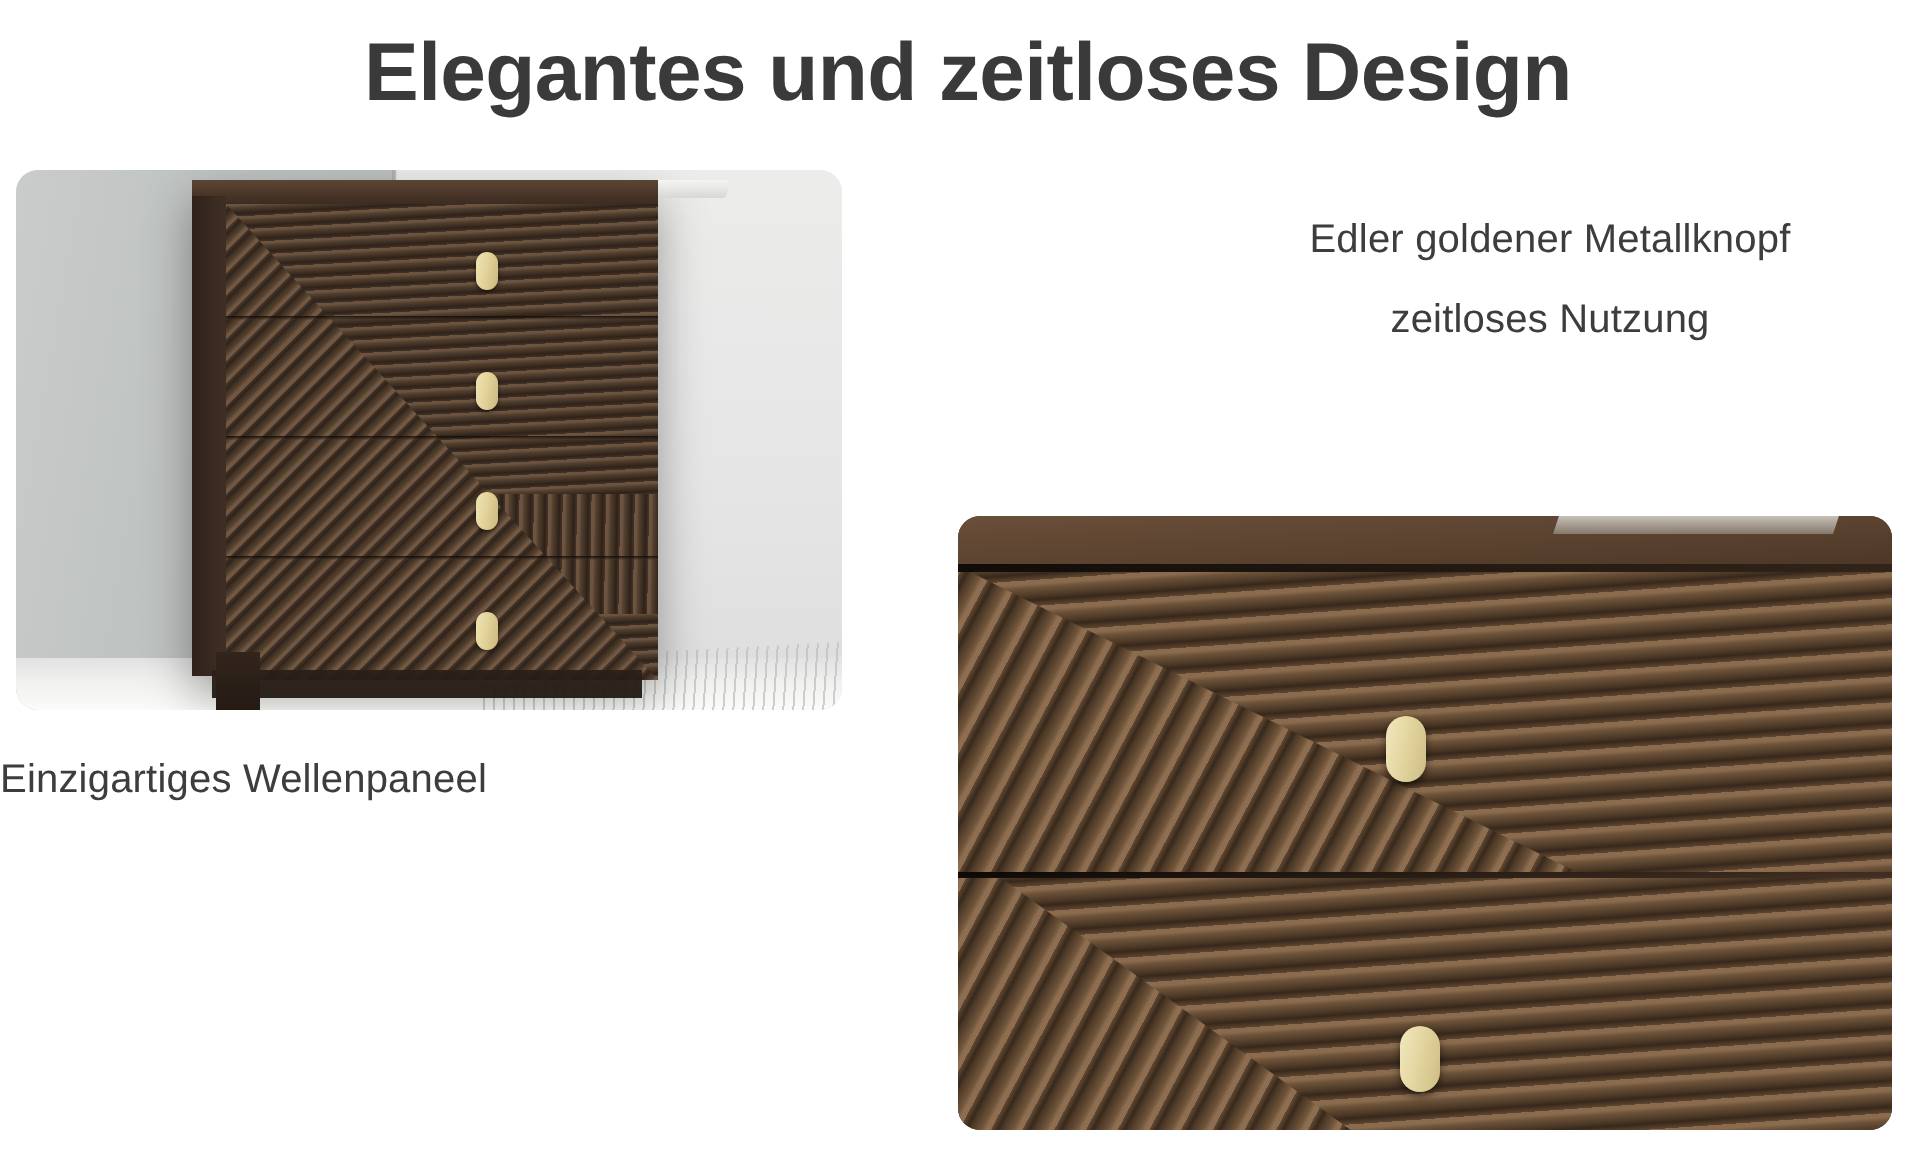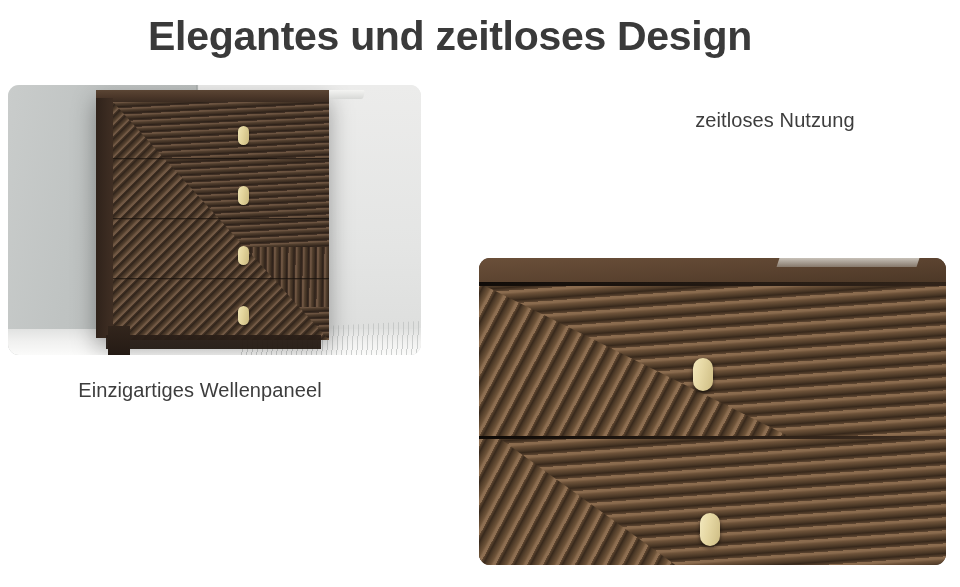--- a/index.html
+++ b/index.html
@@ -22,20 +22,21 @@
     left: 0;
     top: 12px;
     width: 900px;
     text-align: center;
     font-size: 41px;
     font-weight: bold;
     letter-spacing: -0.3px;
     color: #3a3a3a;
     line-height: 1.18;
     white-space: nowrap;
+    padding-left: 34px;
   }
 
   
   .copy-block {
     position: absolute;
     color: #3d3d3d;
     font-size: 20px;
     font-weight: 400;
     line-height: 40px;
     letter-spacing: 0.1px;
@@ -45,21 +46,21 @@
   #copy-right {
     left: 590px;
     top: 100px;
     width: 370px;
     text-align: center;
   }
   #copy-left {
     left: 0px;
     top: 370px;
     width: 400px;
-    text-align: center;
+    text-align: left;
   }
 
   
   .photo {
     position: absolute;
     border-radius: 11px;
     overflow: hidden;
   }
   #photo-room {
     left: 8px;
@@ -274,20 +275,21 @@
     <div class="knob" style="left:142px; top:96px"></div>
     <div class="knob" style="left:142px; top:156px"></div>
     <div class="knob" style="left:142px; top:216px"></div>
 
     <div class="cab-base"></div>
     <div class="cab-leg"></div>
   </div>
 </div>
 
 <div class="copy-block" id="copy-right">
+  <span class="copy-line">Edler goldener Metallknopf</span>
   <span class="copy-line">zeitloses Nutzung</span>
 </div>
 
 <div class="copy-block" id="copy-left">
   <span class="copy-line">Einzigartiges Wellenpaneel</span>
 </div>
 
 <div class="photo" id="photo-detail">
 
   <div class="d-top">

